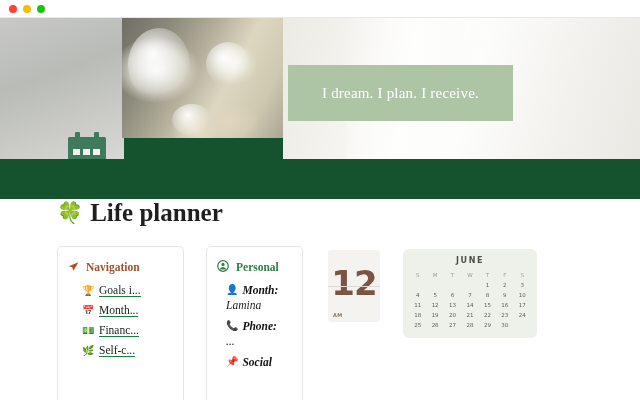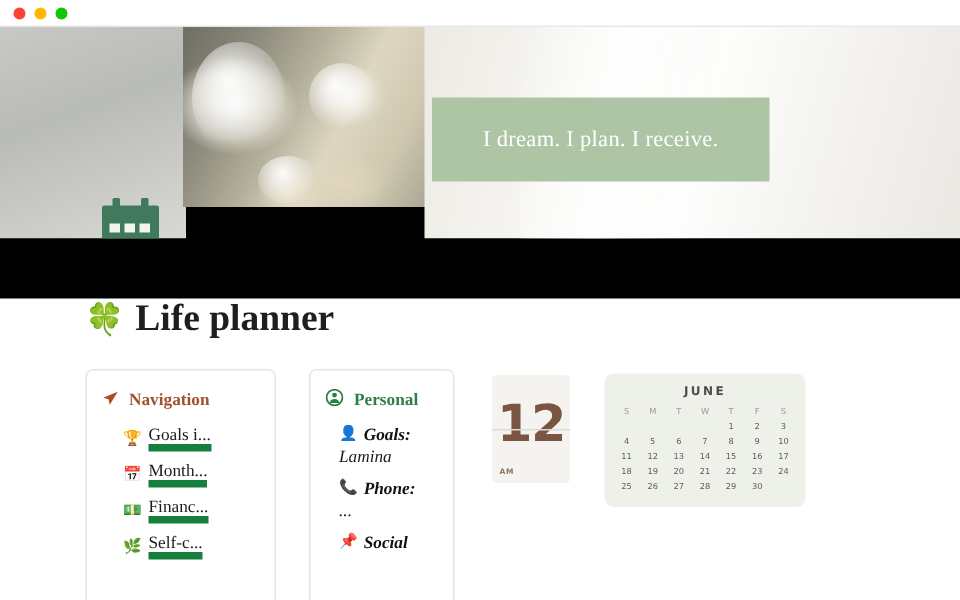--- a/index.html
+++ b/index.html
@@ -1,21 +1,21 @@
 <!DOCTYPE html>
 <html><head>
 <meta charset="utf-8">
 <style>
   html,body{margin:0;padding:0;}
   body{
     width:640px;height:400px;overflow:hidden;
     background:#ffffff;
     font-family:"Liberation Serif", serif;
   }
-  .window{position:relative;width:640px;height:400px;overflow:hidden;background:#000000;}
+  .window{position:relative;width:640px;height:400px;overflow:hidden;background:#14532d;}
 
   
   .titlebar{
     height:18px;width:100%;background:#ffffff;
     display:flex;align-items:center;padding-left:9px;box-sizing:border-box;
     border-bottom:1px solid #e8e8e8;
   }
   .dot{width:8px;height:8px;border-radius:50%;margin-right:6px;}
   .dot.red{background:#ff4136;}
   .dot.yellow{background:#ffb700;}
@@ -93,21 +93,21 @@
   .card-head{display:flex;align-items:center;gap:7px;margin-bottom:8px;}
   .card-head .htext{font-size:11.5px;font-weight:bold;font-family:"Liberation Serif", serif;}
   .card.nav .htext{color:#a0522d;text-align:right;}
   .card.personal .htext{color:#2e7d45;}
 
   .nav-list{list-style:none;margin:0;padding:0 0 0 14px;}
   .nav-list li{display:flex;align-items:center;gap:5px;margin-bottom:7px;}
   .nav-list .ico{font-size:10px;width:12px;text-align:center;line-height:1;}
   .nav-list .lbl{
     font-size:11.5px;color:#1b1b1b;font-family:"Liberation Serif", serif;
-    border-bottom:5px solid #15803d;white-space:nowrap;
+    border-bottom:1px solid #15803d;white-space:nowrap;
   }
 
   .p-body{padding-left:9px;}
   .p-line{display:flex;align-items:center;gap:4px;margin-bottom:3px;}
   .p-line .ico{font-size:10px;line-height:1;}
   .p-key{font-size:11.5px;font-weight:bold;font-style:italic;color:#111;font-family:"Liberation Serif", serif;}
   .p-val{font-size:11.5px;font-style:italic;color:#1b1b1b;margin:0 0 9px 0;font-family:"Liberation Serif", serif;}
 
   
   .clock{display:flex;gap:6px;margin-left:25px;margin-top:4px;}
@@ -236,21 +236,21 @@
               <circle cx="6" cy="6" r="5.3" fill="none" stroke="#2e7d45" stroke-width="1.2"></circle>
               <circle cx="6" cy="4.4" r="1.6" fill="#2e7d45"></circle>
               <path d="M2.7 9.6a3.4 3.4 0 0 1 6.6 0z" fill="#2e7d45"></path>
             </svg>
           </span>
           <span class="htext">Personal</span>
         </div>
         <div class="p-body">
           <div class="p-line">
             <span class="ico">👤</span>
-            <span class="p-key">Goals:</span>
+            <span class="p-key">Month:</span>
           </div>
           <div class="p-val">Lamina</div>
           <div class="p-line">
             <span class="ico">📞</span>
             <span class="p-key">Phone:</span>
           </div>
           <div class="p-val">...</div>
           <div class="p-line">
             <span class="ico">📌</span>
             <span class="p-key">Social</span>

